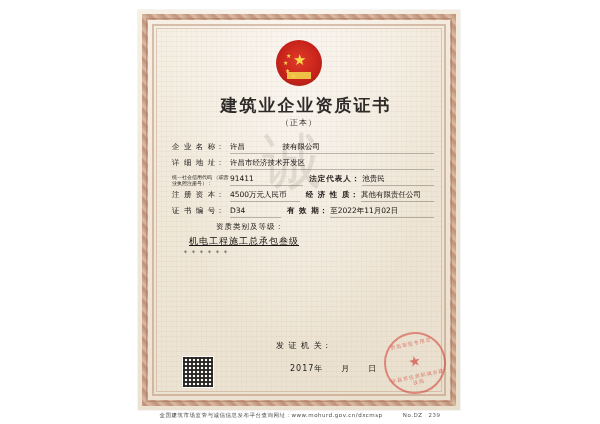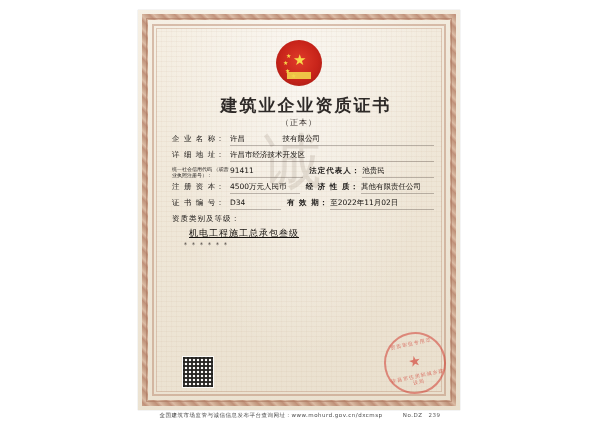--- a/index.html
+++ b/index.html
@@ -140,21 +140,21 @@
     color: rgba(140,120,105,0.18);
     letter-spacing: 14px;
     white-space: nowrap;
     pointer-events: none;
   }
 
   
   .fields {
     position: absolute;
     left: 34px;
-    top: 124px;
+    top: 132px;
     right: 26px;
     font-family: "DejaVu Sans", sans-serif;
     font-size: 7.5px;
     color: #23201e;
   }
   .frow {
     display: flex;
     align-items: flex-start;
     margin-bottom: 4px;
     line-height: 10px;
@@ -185,20 +185,21 @@
     flex: 0 0 auto;
     letter-spacing: 1px;
     padding: 0 2px 0 6px;
     font-weight: bold;
   }
 
   .scope-label {
     margin-top: 4px;
     letter-spacing: 1px;
     font-size: 7.5px;
+    margin-left: 44px;
   }
   .scope-value {
     margin-top: 3px;
     margin-left: 17px;
     font-size: 9px;
     letter-spacing: 1px;
     color: #161310;
     text-decoration: underline;
   }
   .scope-stars {
@@ -360,20 +361,24 @@
         <div class="fvalue">D34</div>
         <div class="inline-label">有 效 期：</div>
         <div class="fvalue">至2022年11月02日</div>
       </div>
 
       <div class="scope-label">资质类别及等级：</div>
       <div class="scope-value">机电工程施工总承包叁级</div>
       <div class="scope-stars">＊＊＊＊＊＊</div>
     </div>
 
+    <div class="issuer">
+      <div class="issuer-row">发 证 机 关：</div>
+      <div class="issuer-date">2017年　　月　　日</div>
+    </div>
 
     <div class="seal">
       <div class="seal-top">资质审批专用章</div>
       <div class="seal-star">★</div>
       <div class="seal-bottom">许昌市住房和城乡建设局</div>
     </div>
 
 
     <div class="qr"></div>
   </div>

